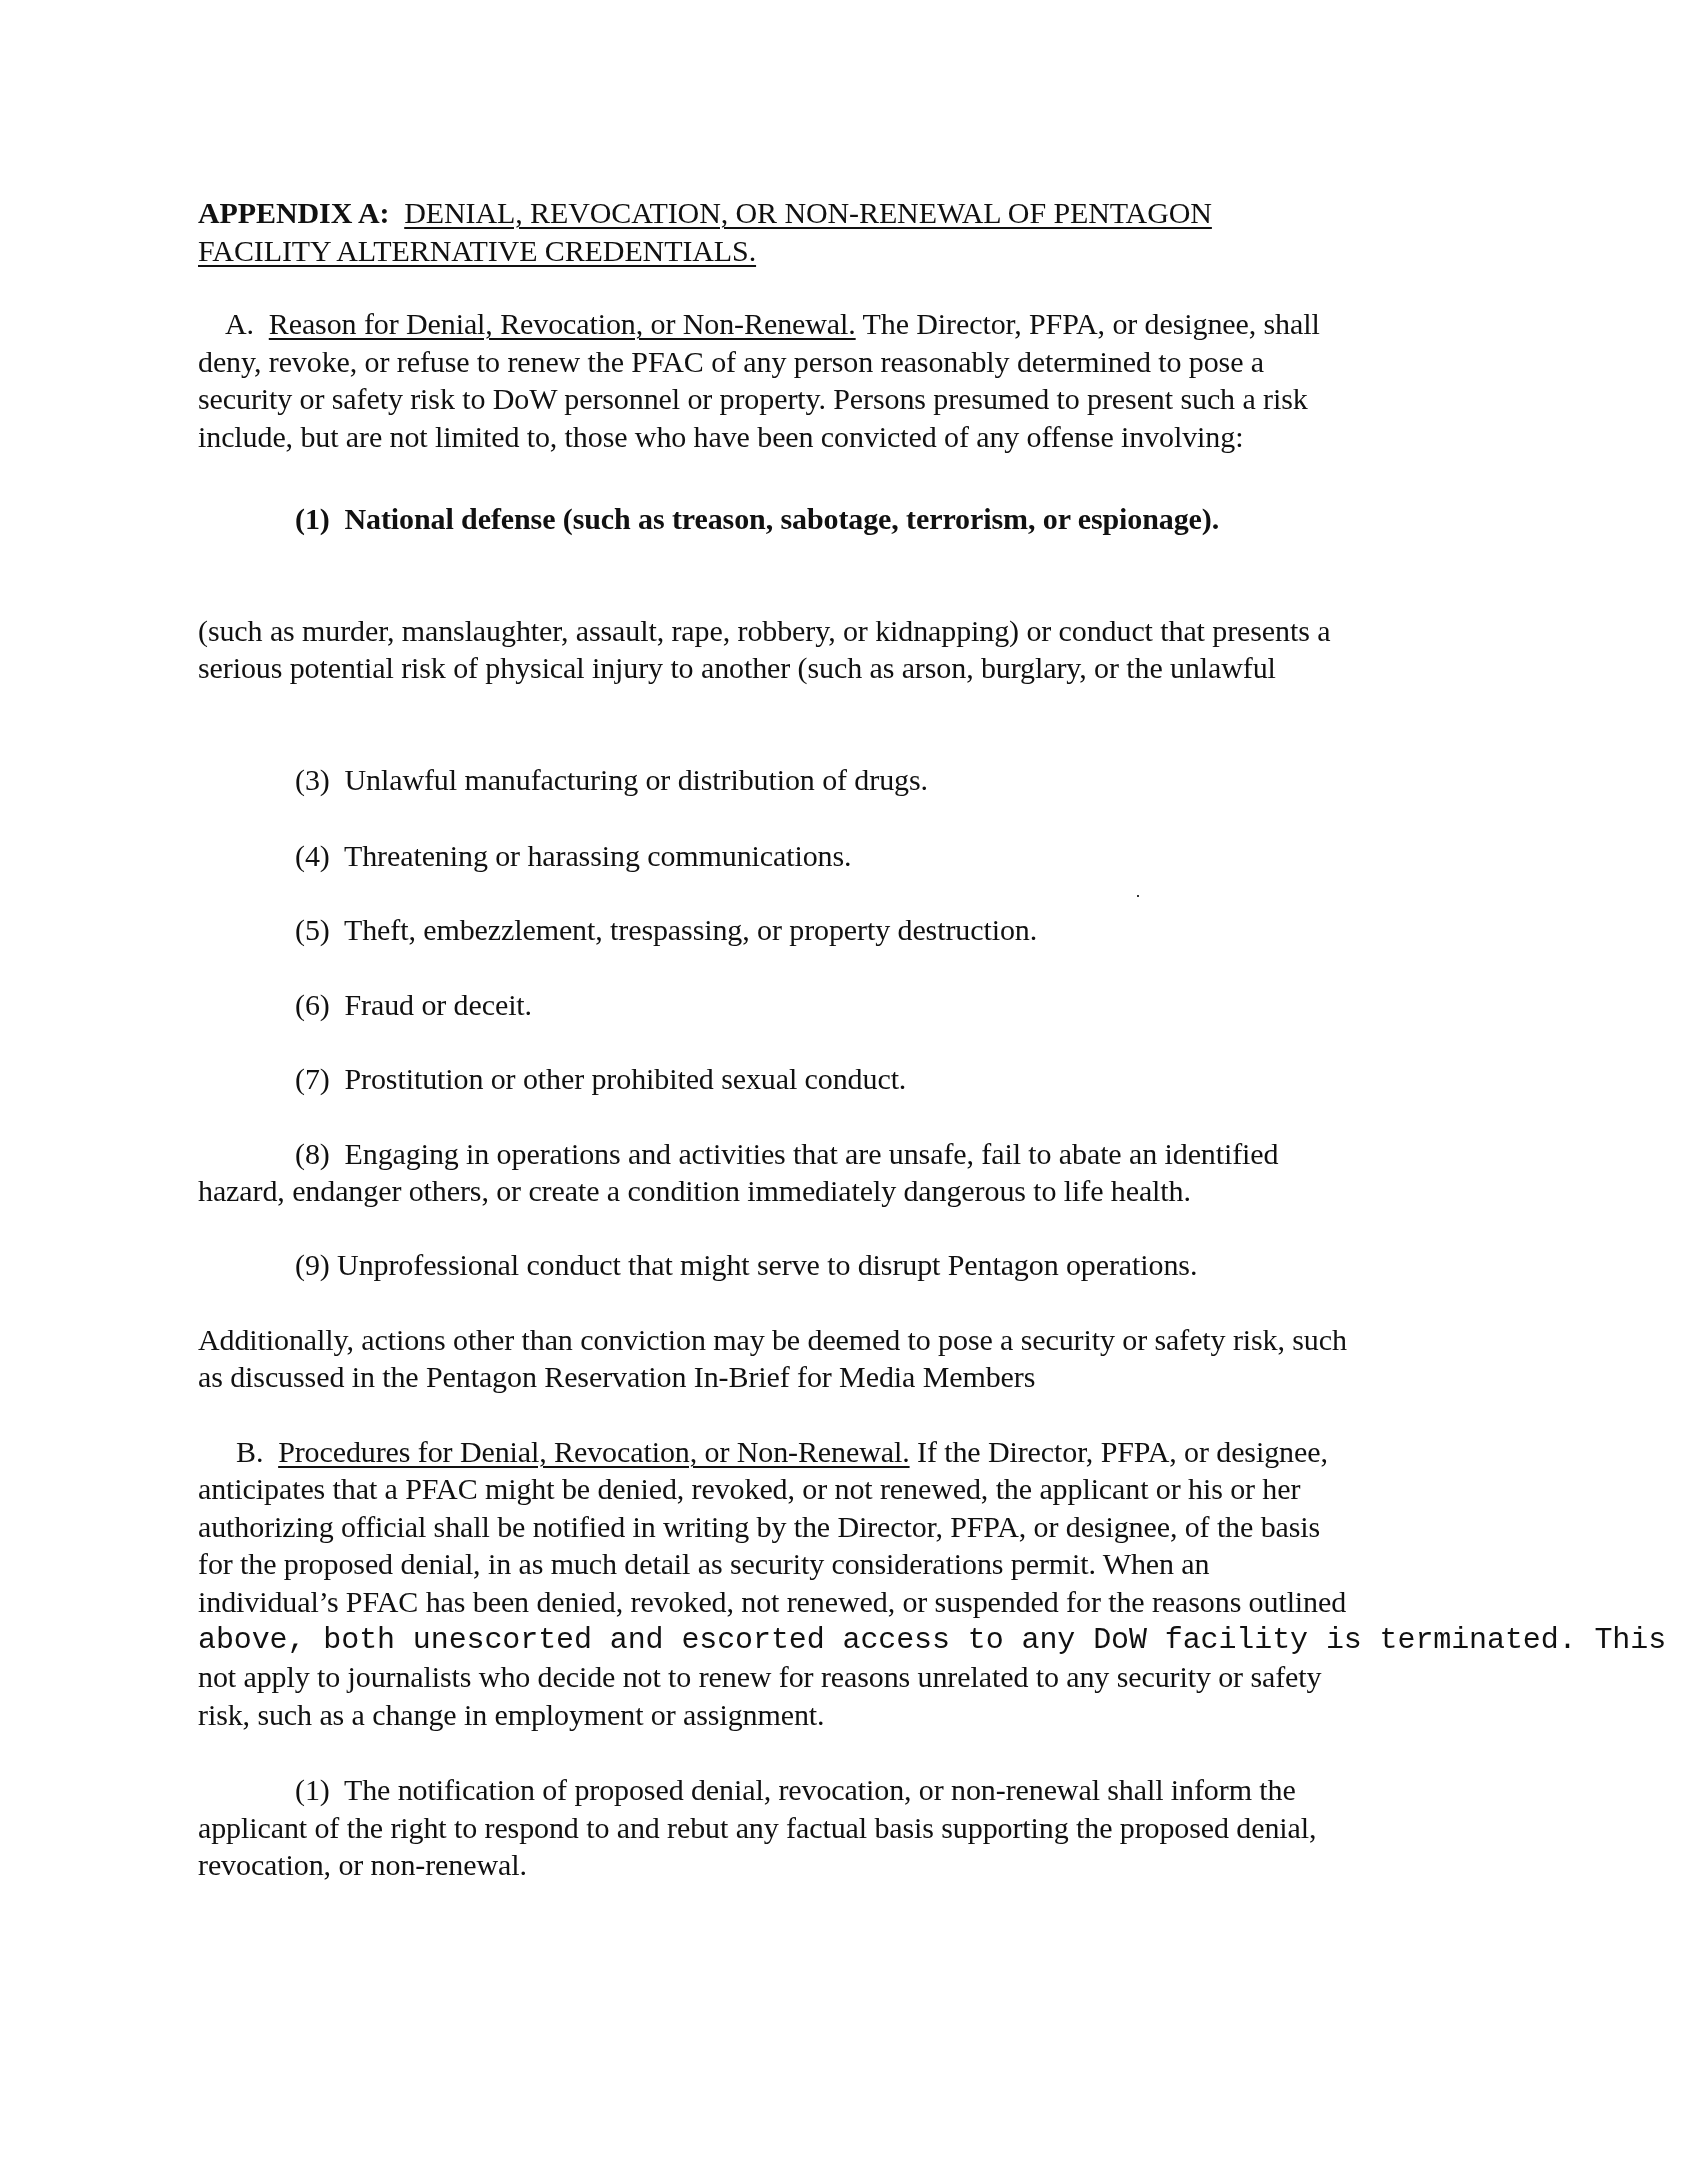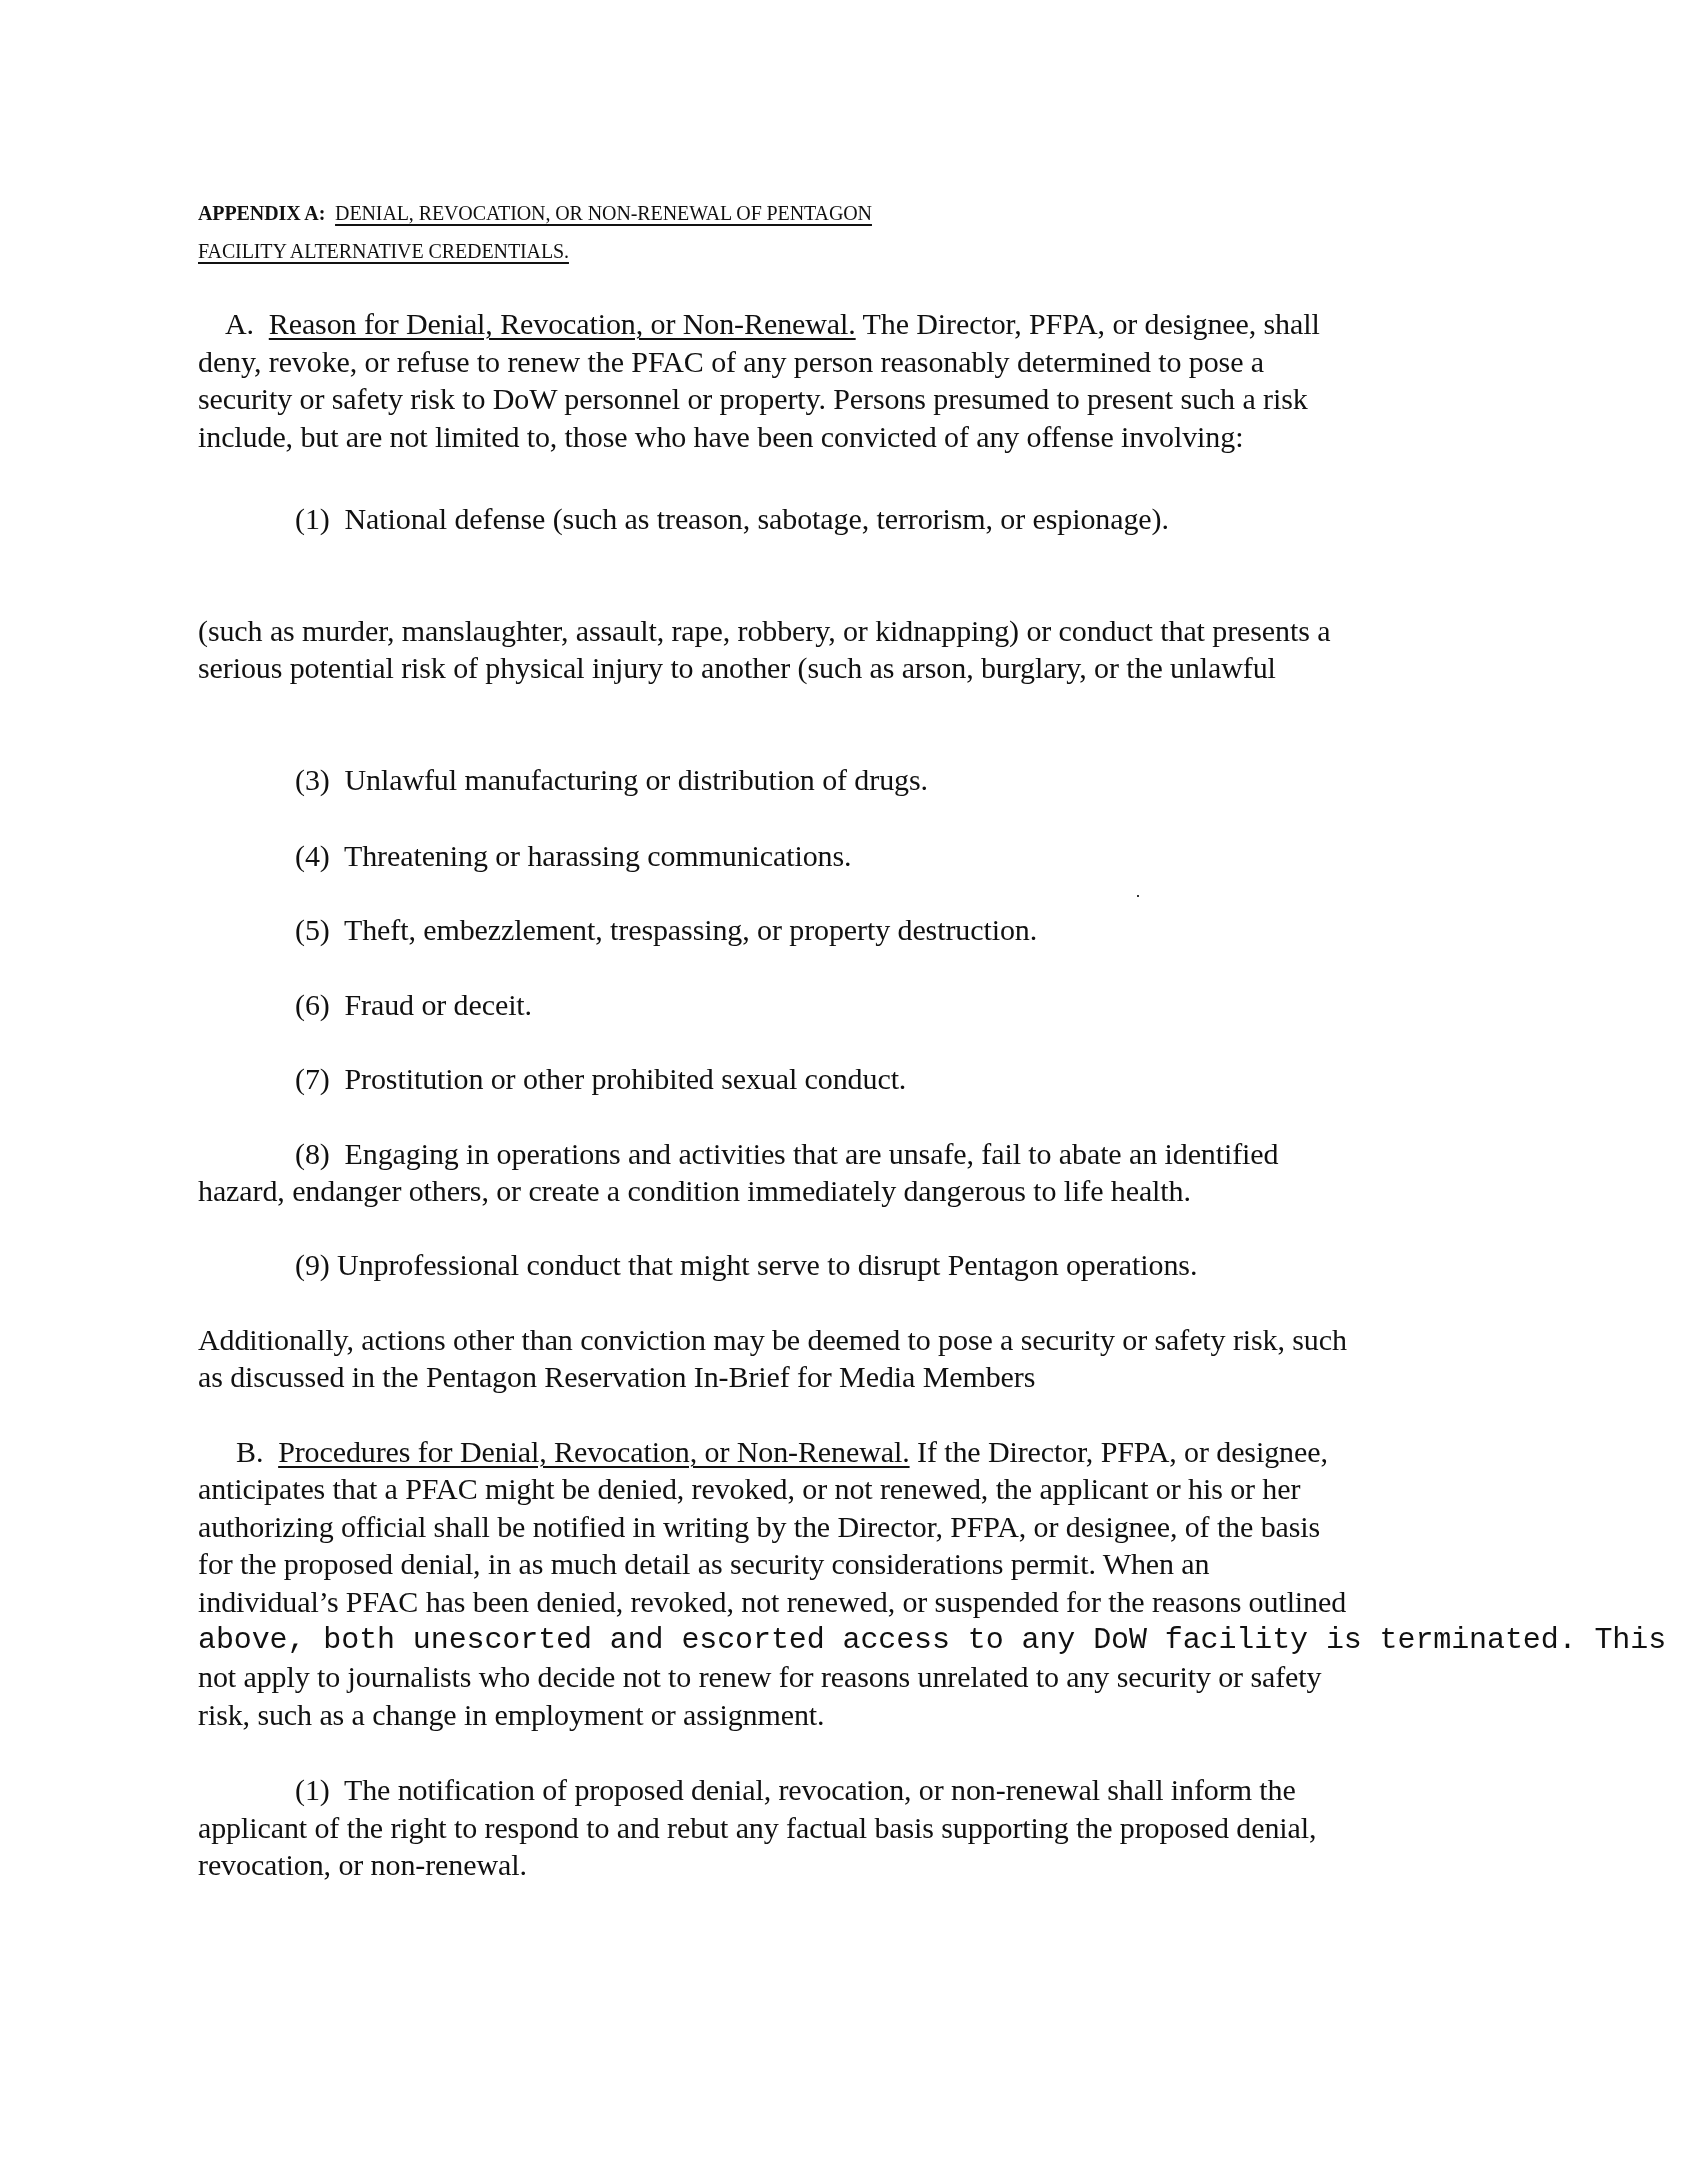--- a/index.html
+++ b/index.html
@@ -6,21 +6,21 @@
   body {
     width: 1681px; height: 2175px; position: relative; overflow: hidden;
     font-family: "Liberation Serif", "DejaVu Serif", serif;
     color: #111111;
   }
   .page { position: absolute; left: 0; top: 0; width: 1681px; height: 2175px; }
   .line {
     position: absolute; left: 198px; white-space: nowrap;
     font-size: 30px; line-height: 38px; letter-spacing: -0.1px;
   }
-  .title { font-size: 20px; }
+  .title { font-size: 30px; }
   .bold { font-weight: bold; }
   .u { text-decoration: underline; text-underline-offset: 4px; text-decoration-thickness: 2px; }
   .ind-a { left: 225px; }
   .ind-n { left: 295px; }
   .stray-dot { position: absolute; left: 1137px; top: 895px; width: 2px; height: 2px; background: #333; }
 </style>
 </head>
 <body>
 
 <div class="page">
@@ -34,21 +34,21 @@
   </div>
 
   <div class="line ind-a" style="top:305px;">
     <span>A.</span>&nbsp;
     <span class="u">Reason for Denial, Revocation, or Non-Renewal.</span><span> The Director, PFPA, or designee, shall</span>
   </div>
   <div class="line" style="top:343px;">deny, revoke, or refuse to renew the PFAC of any person reasonably determined to pose a</div>
   <div class="line" style="top:380px;">security or safety risk to DoW personnel or property.  Persons presumed to present such a risk</div>
   <div class="line" style="top:418px;">include, but are not limited to, those who have been convicted of any offense involving:</div>
 
-  <div class="line ind-n" style="top:500px;">
+  <div class="line ind-n" style="top:500px;font-weight:bold;">
     <span>(1)</span>&nbsp;
     <span>National defense (such as treason, sabotage, terrorism, or espionage).</span>
   </div>
 
   <div class="line" style="top:612px;">(such as murder, manslaughter, assault, rape, robbery, or kidnapping) or conduct that presents a</div>
   <div class="line" style="top:649px;">serious potential risk of physical injury to another (such as arson, burglary, or the unlawful</div>
 
   <div class="line ind-n" style="top:761px;">
     <span>(3)</span>&nbsp;
     <span>Unlawful manufacturing or distribution of drugs.</span>

